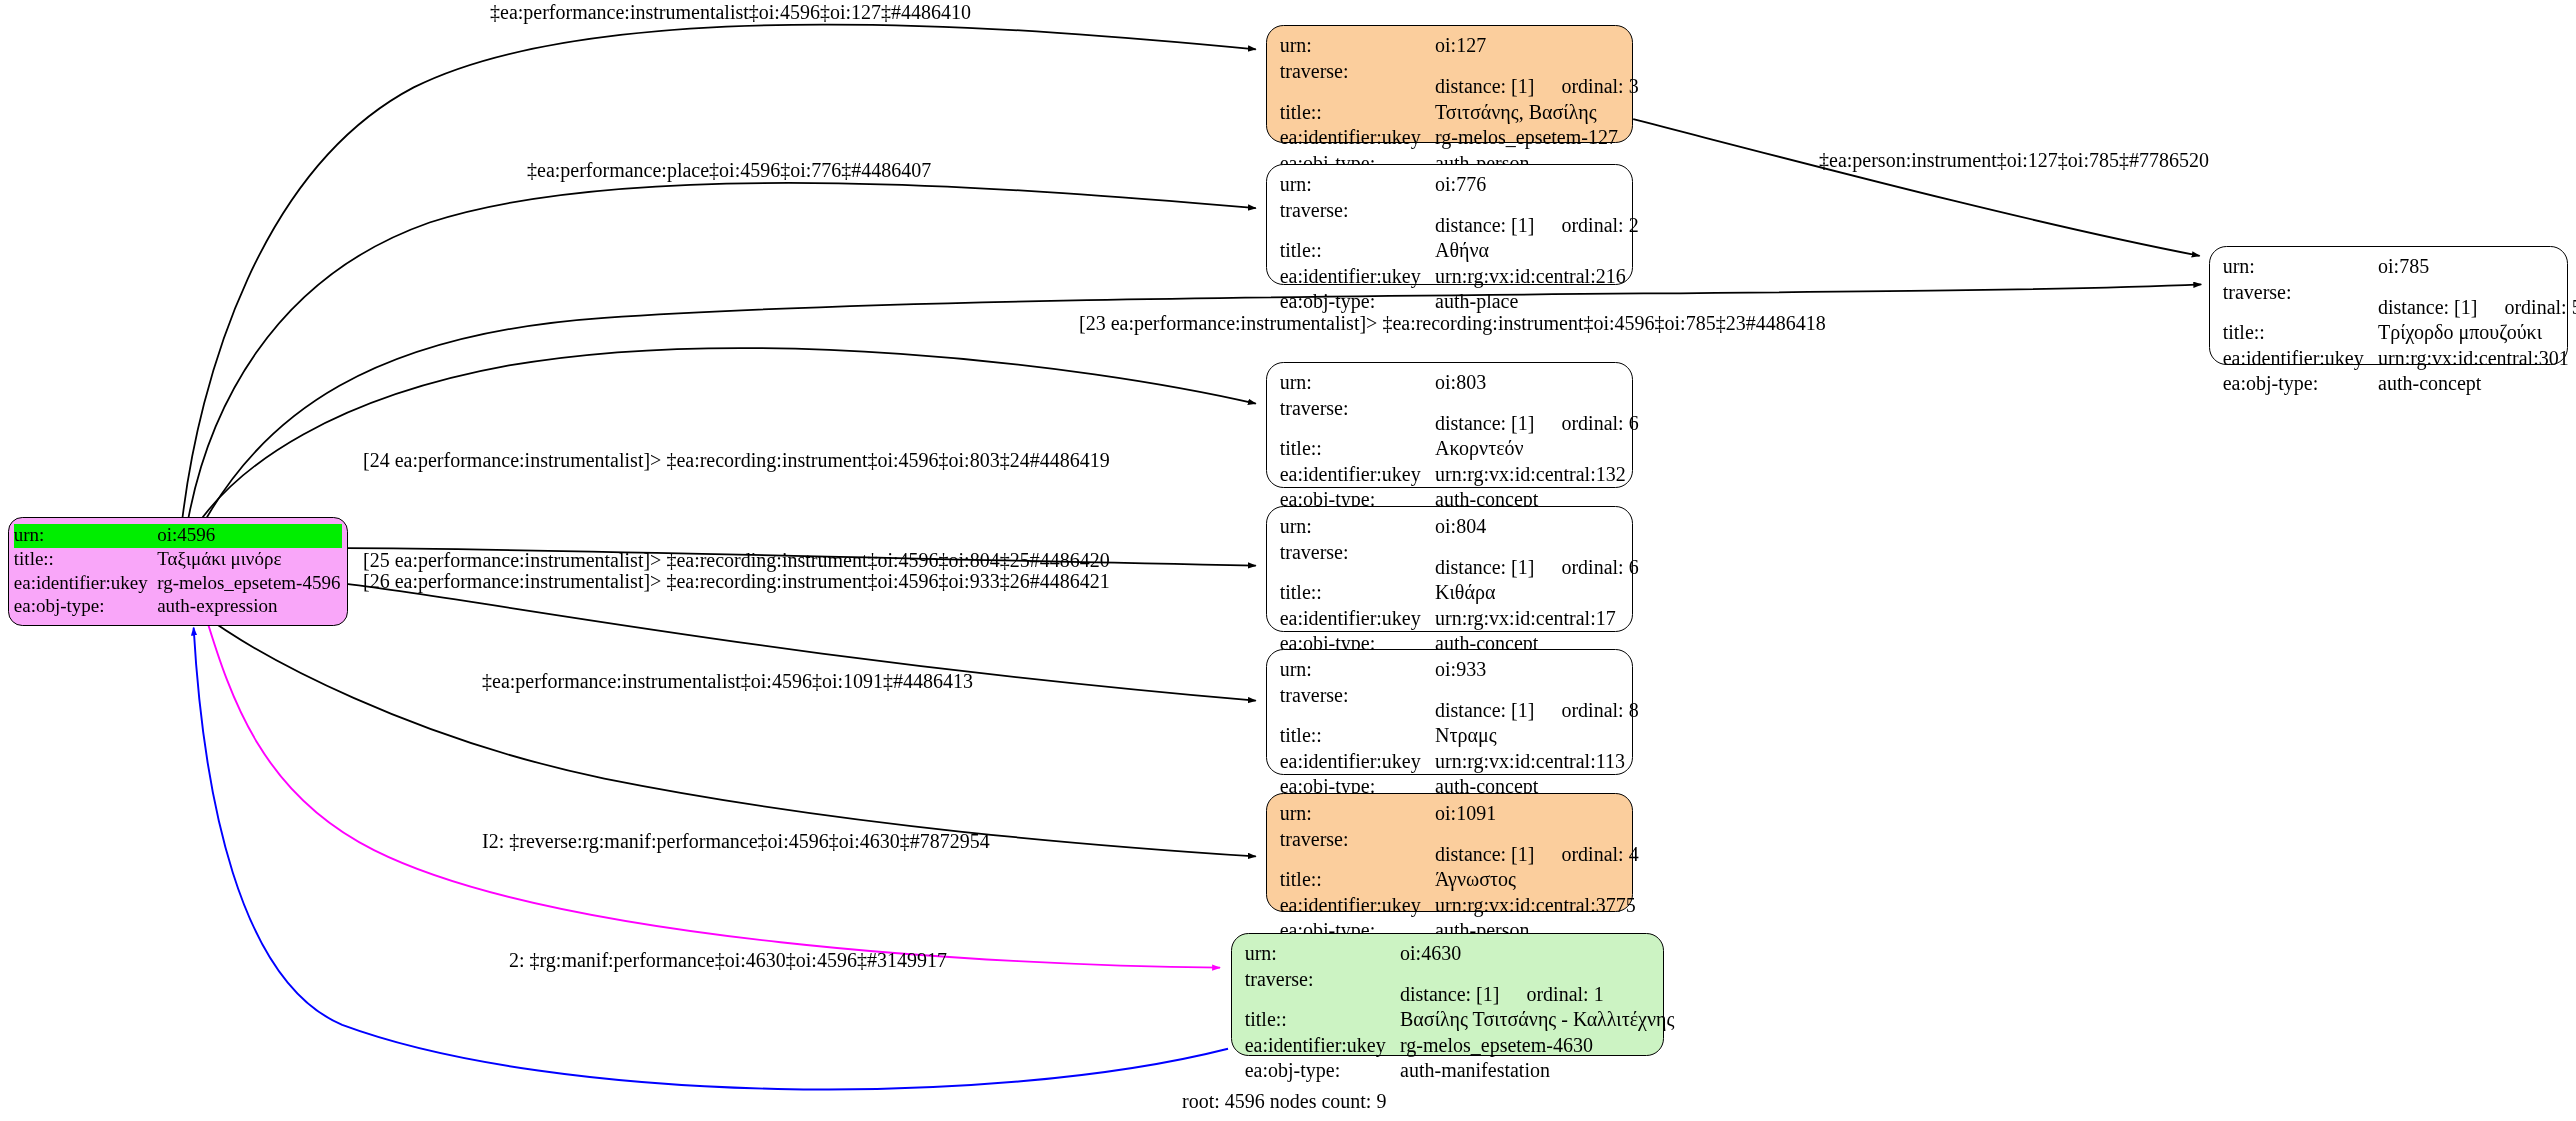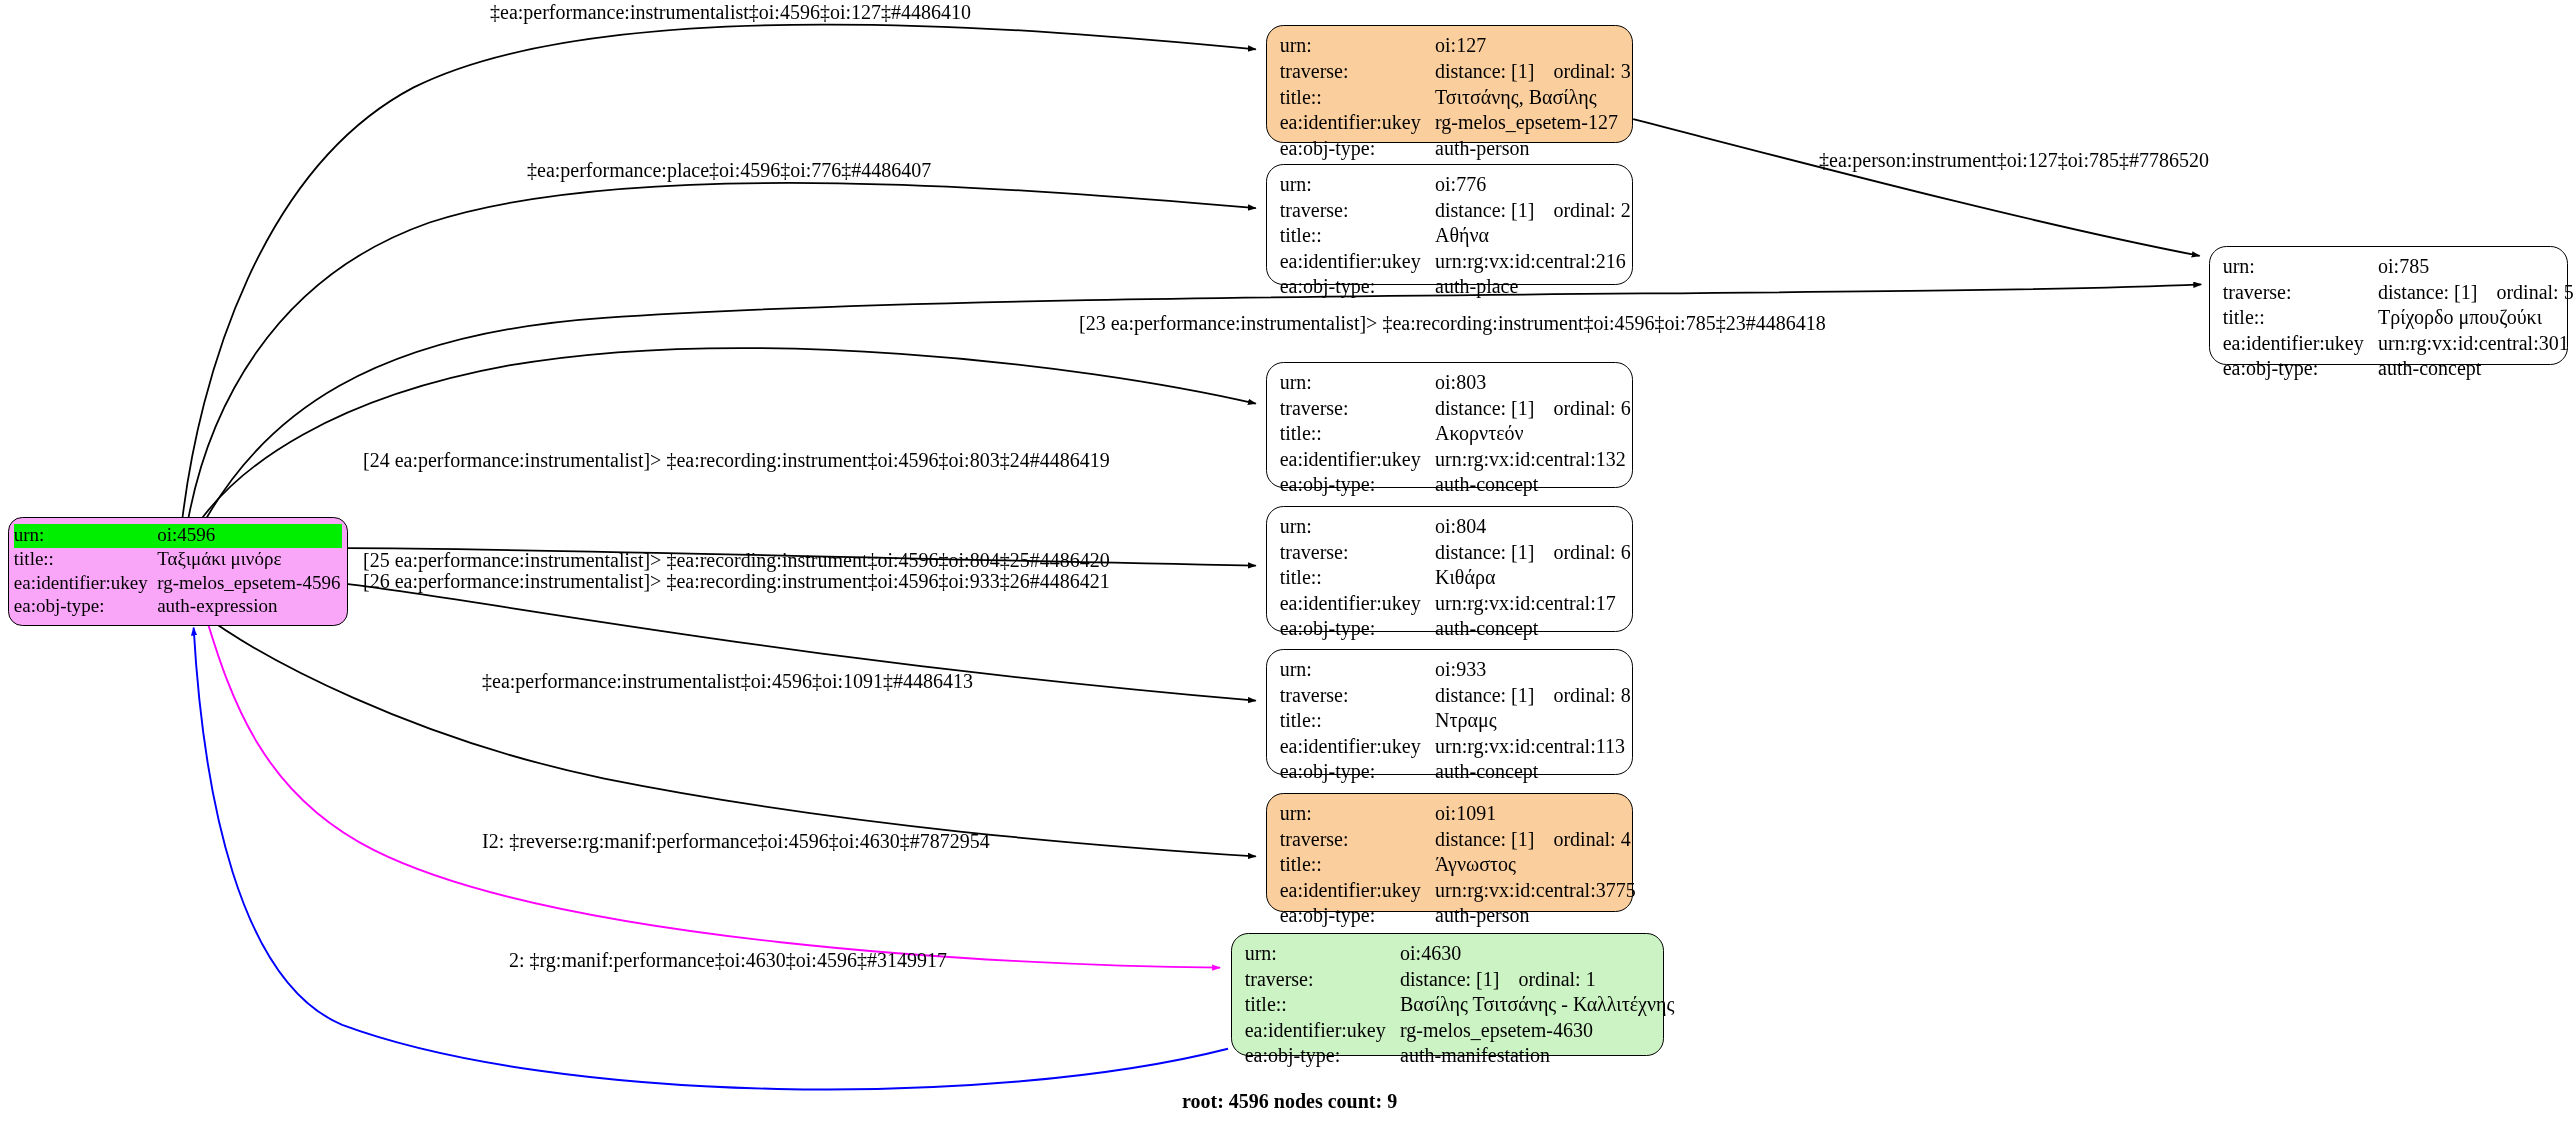--- a/index.html
+++ b/index.html
@@ -43,21 +43,22 @@
     font-size: 20px;
     color: #000000;
   }
   .node td.k {
     padding-right: 14.3px;
     margin-top: 24px;
   }
   .node td.v { }
   .v-inner {
     display: flex;
-    gap: 19px;
+    gap: 27px;
+    margin-top: 15px;
   }
   .node.fill-white { background: #ffffff; }
   .node.fill-orange { background: #fbce9d; }
   .node.fill-green  { background: #ccf3c3; }
   .node.fill-pink   { background: #f9a6f9; }
 
   .hl-urn td {
     background: #00ee00;
   }
   .hl-urn td.k { padding-right: 0; }
@@ -411,16 +412,16 @@
   <div class="edge-label" style="left:363px; top:549px;">[25 ea:performance:instrumentalist]&gt; ‡ea:recording:instrument‡oi:4596‡oi:804‡25#4486420</div>
 
   <div class="edge-label" style="left:363px; top:570px;">[26 ea:performance:instrumentalist]&gt; ‡ea:recording:instrument‡oi:4596‡oi:933‡26#4486421</div>
 
   <div class="edge-label" style="left:482px; top:670px;text-align:center;">‡ea:performance:instrumentalist‡oi:4596‡oi:1091‡#4486413</div>
 
   <div class="edge-label" style="left:482px; top:830px;">I2: ‡reverse:rg:manif:performance‡oi:4596‡oi:4630‡#7872954</div>
 
   <div class="edge-label" style="left:509px; top:949px;">2: ‡rg:manif:performance‡oi:4630‡oi:4596‡#3149917</div>
 
-  <div class="caption" style="left:1182px; top:1090px;font-weight:bold;">root: 4596 nodes count: 9</div>
+  <div class="caption" style="left:1182px; top:1090px;">root: 4596 nodes count: 9</div>
 
 </div>
 
 
 </body></html>

